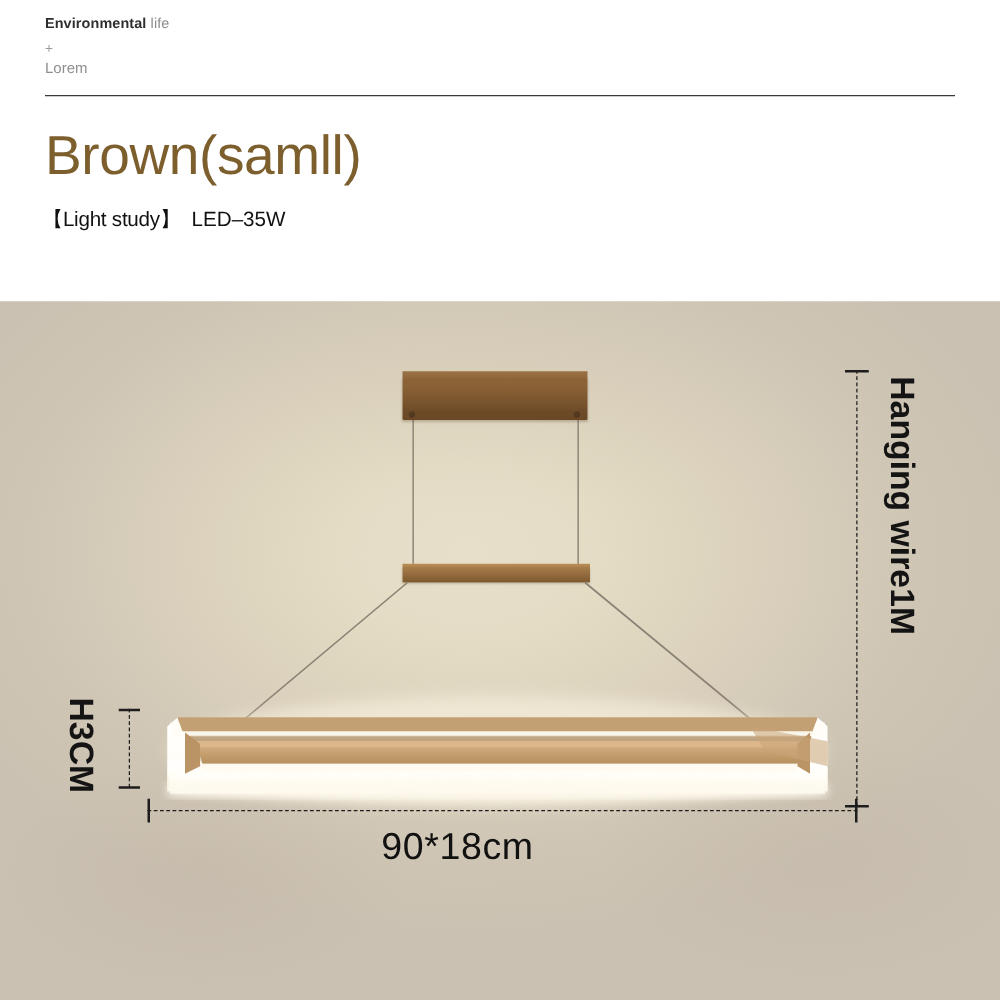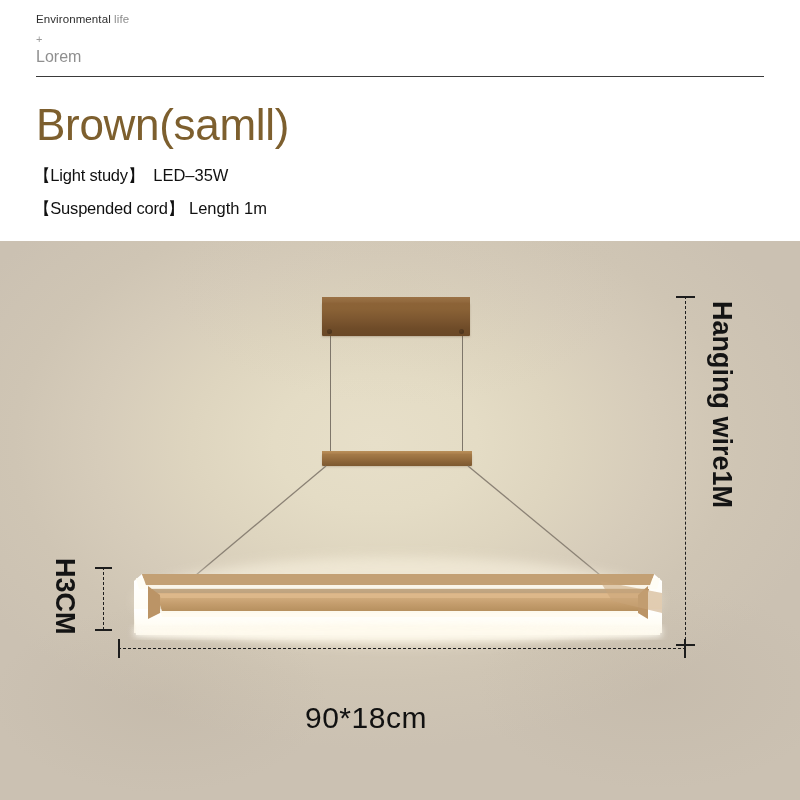--- a/index.html
+++ b/index.html
@@ -13,29 +13,29 @@
 
   
   .spec-panel {
     position: absolute; left:0; top:0; width:800px; height:241px;
     background:#ffffff;
   }
   .brand-line {
     position:absolute; left:36px; top:13px;
     font-size:11.5px; letter-spacing:0.1px; white-space:nowrap;
   }
-  .brand-strong { font-weight:400; color:#2e2e2e;margin-top:32px; }
+  .brand-strong { font-weight:700; color:#2e2e2e;margin-top:32px; }
   .brand-light  { font-weight:400; color:#8c8c8c; }
   .brand-plus {
     position:absolute; left:36px; top:34px;
     font-size:11px; color:#9a9a9a; line-height:1;
   }
   .brand-sub {
     position:absolute; left:36px; top:48px;
-    font-size:16px; color:#8f8f8f; line-height:1.1;
+    font-size:12px; color:#8f8f8f; line-height:1.1;
   }
   .rule {
     position:absolute; left:36px; top:76px; width:728px; height:1px;
     background:#3a3a3a;
   }
   .title {
     position:absolute; left:36px; top:100px;
     font-size:44px; font-weight:400; color:#7d5f2e;
     letter-spacing:-0.3px; white-space:nowrap;
   }
@@ -122,21 +122,21 @@
     position:absolute;
     font-size:27px; font-weight:700; color:#141414;
     white-space:nowrap;
     transform: rotate(90deg);
     transform-origin: left top;
     letter-spacing:0px;
   }
   .dim-label-h {
     position:absolute;
     font-size:30px; font-weight:400; color:#111;
-    white-space:nowrap; letter-spacing:0.5px;margin-top:40px;
+    white-space:nowrap; letter-spacing:0.5px;
   }
 </style>
 </head>
 <body>
 
 <div id="page">
 
   <div class="spec-panel">
 
     <div class="brand-line">
@@ -148,23 +148,20 @@
 
     <div class="rule"></div>
 
     <div class="title">Brown(samll)</div>
 
     <div class="spec-row spec-col-l spec-r1">
       <span class="spec-key">【Light study】</span><span class="spec-gap-wide"></span><span class="spec-val">LED–35W</span>
     </div>
 
 
-    <div class="spec-row spec-col-l spec-r2">
-      <span class="spec-key">【Suspended cord】</span><span class="spec-gap-narrow"></span><span class="spec-val">Length 1m</span>
-    </div>
 
   </div>
 
   <div class="photo">
     <div class="photo-grain"></div>
 
     <div class="wire wire-v" style="left:330px; top:95px; height:117px;"></div>
     <div class="wire wire-v" style="left:462px; top:95px; height:117px;"></div>
 
     <div class="ceiling-plate-top" style="left:322px; top:56px; width:148px; height:7px;"></div>

